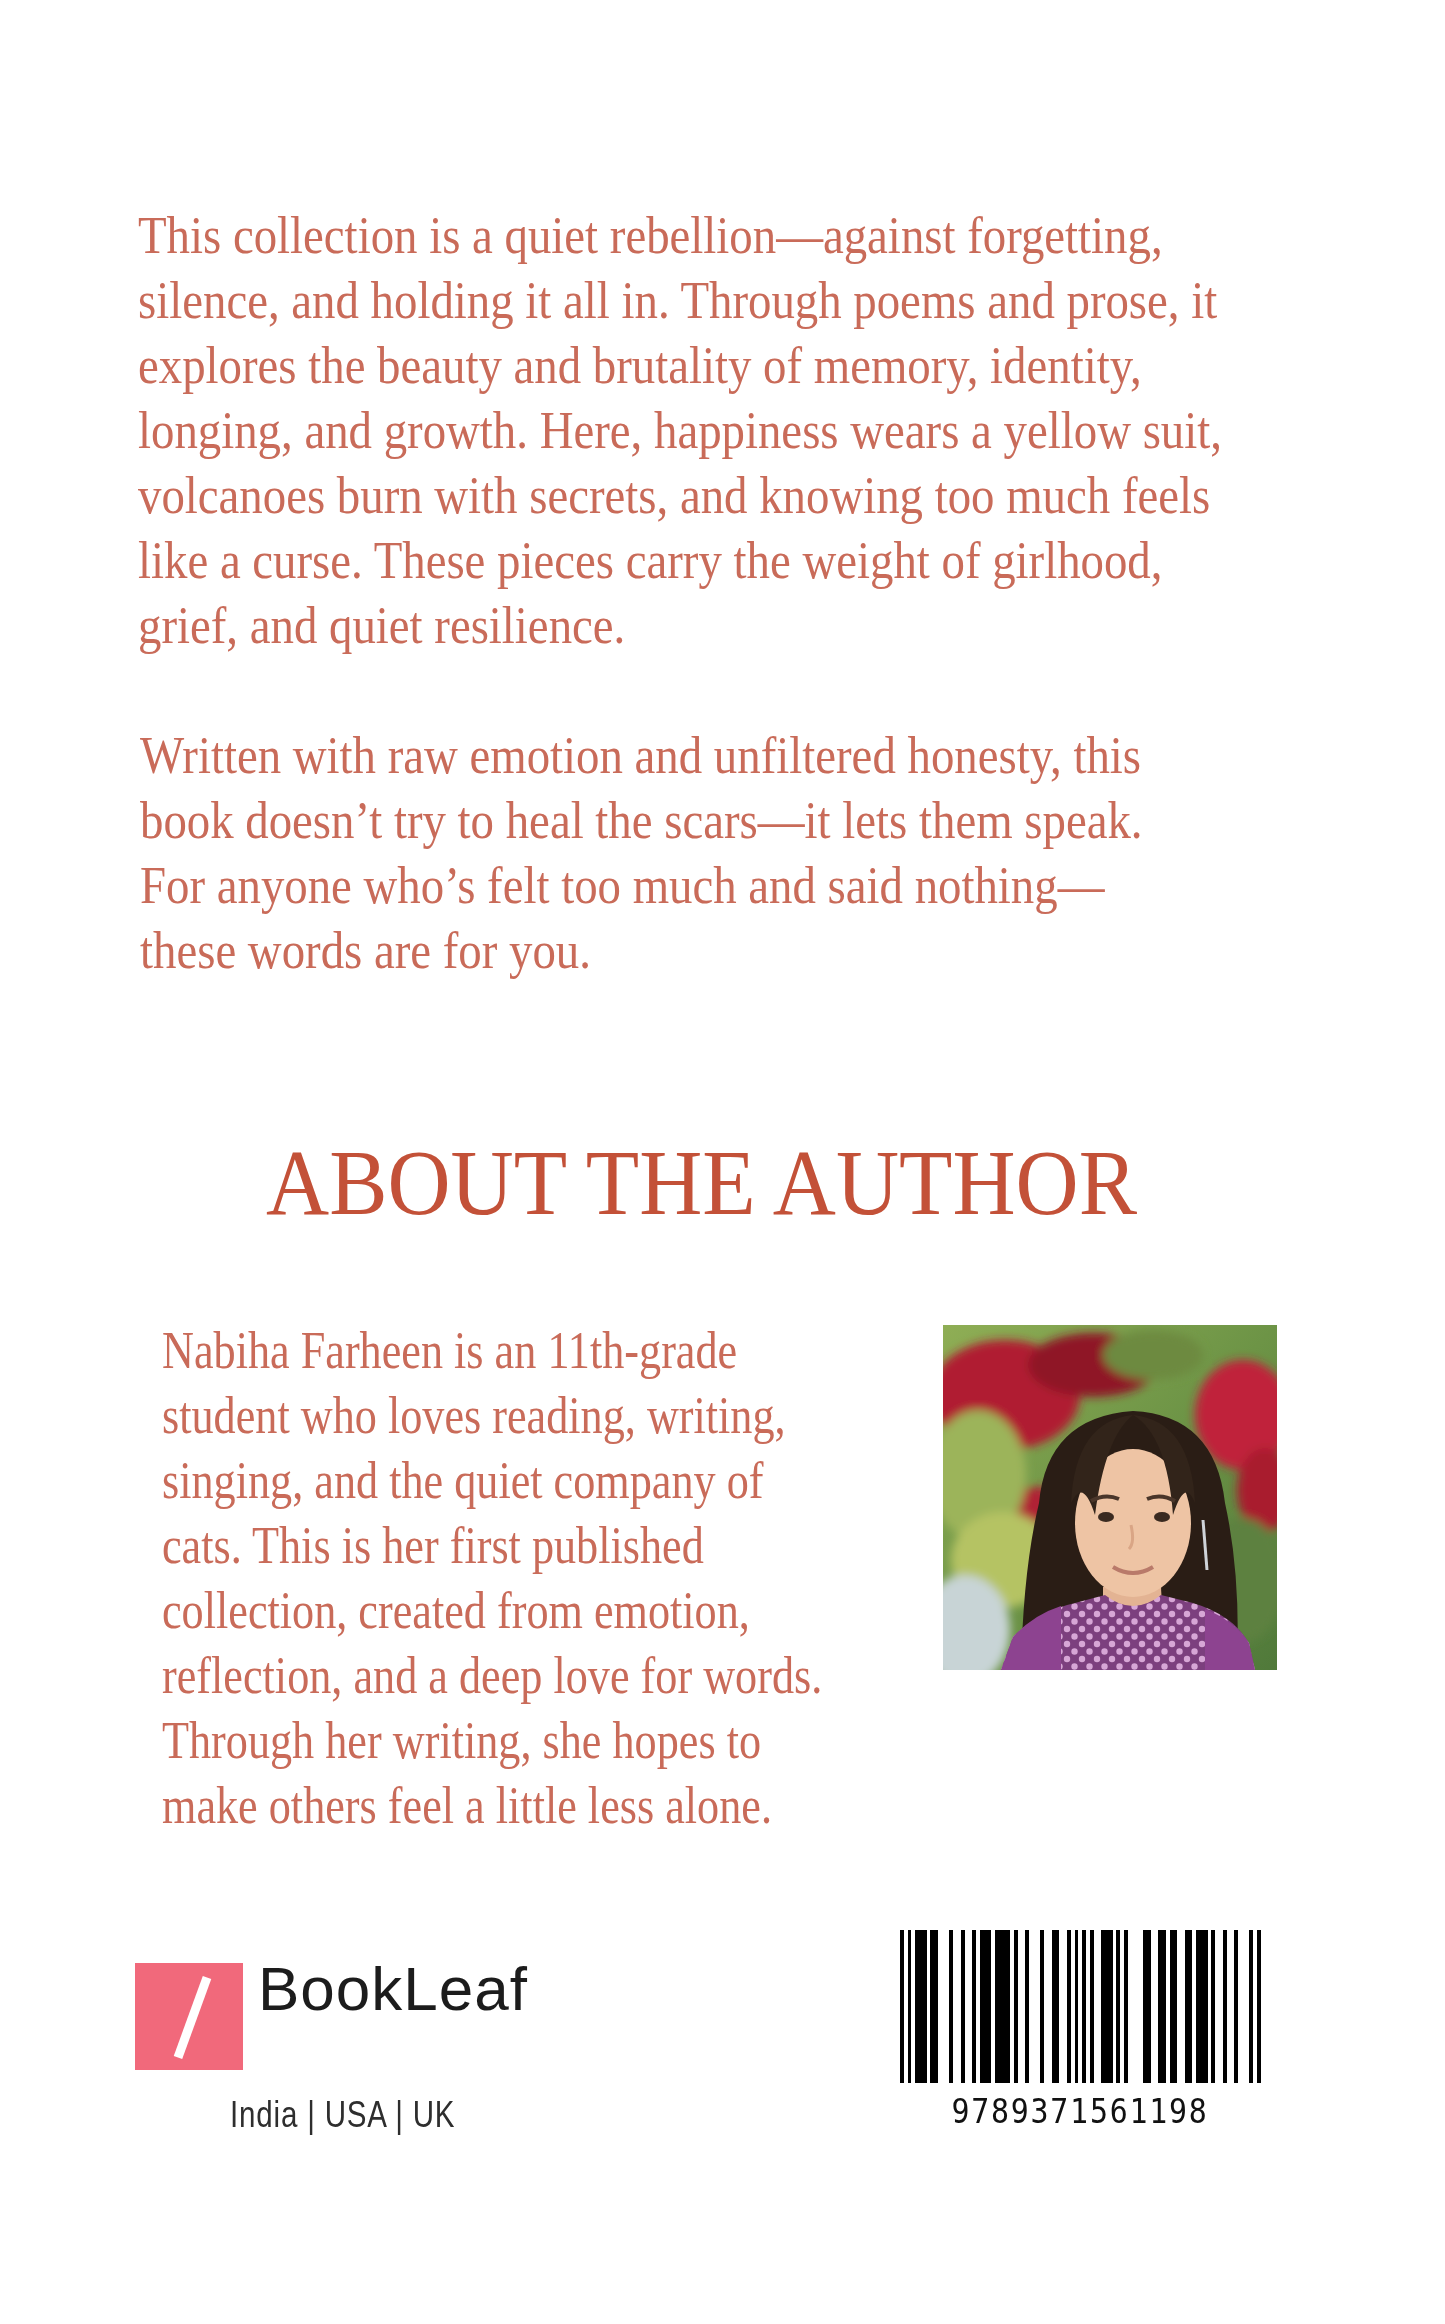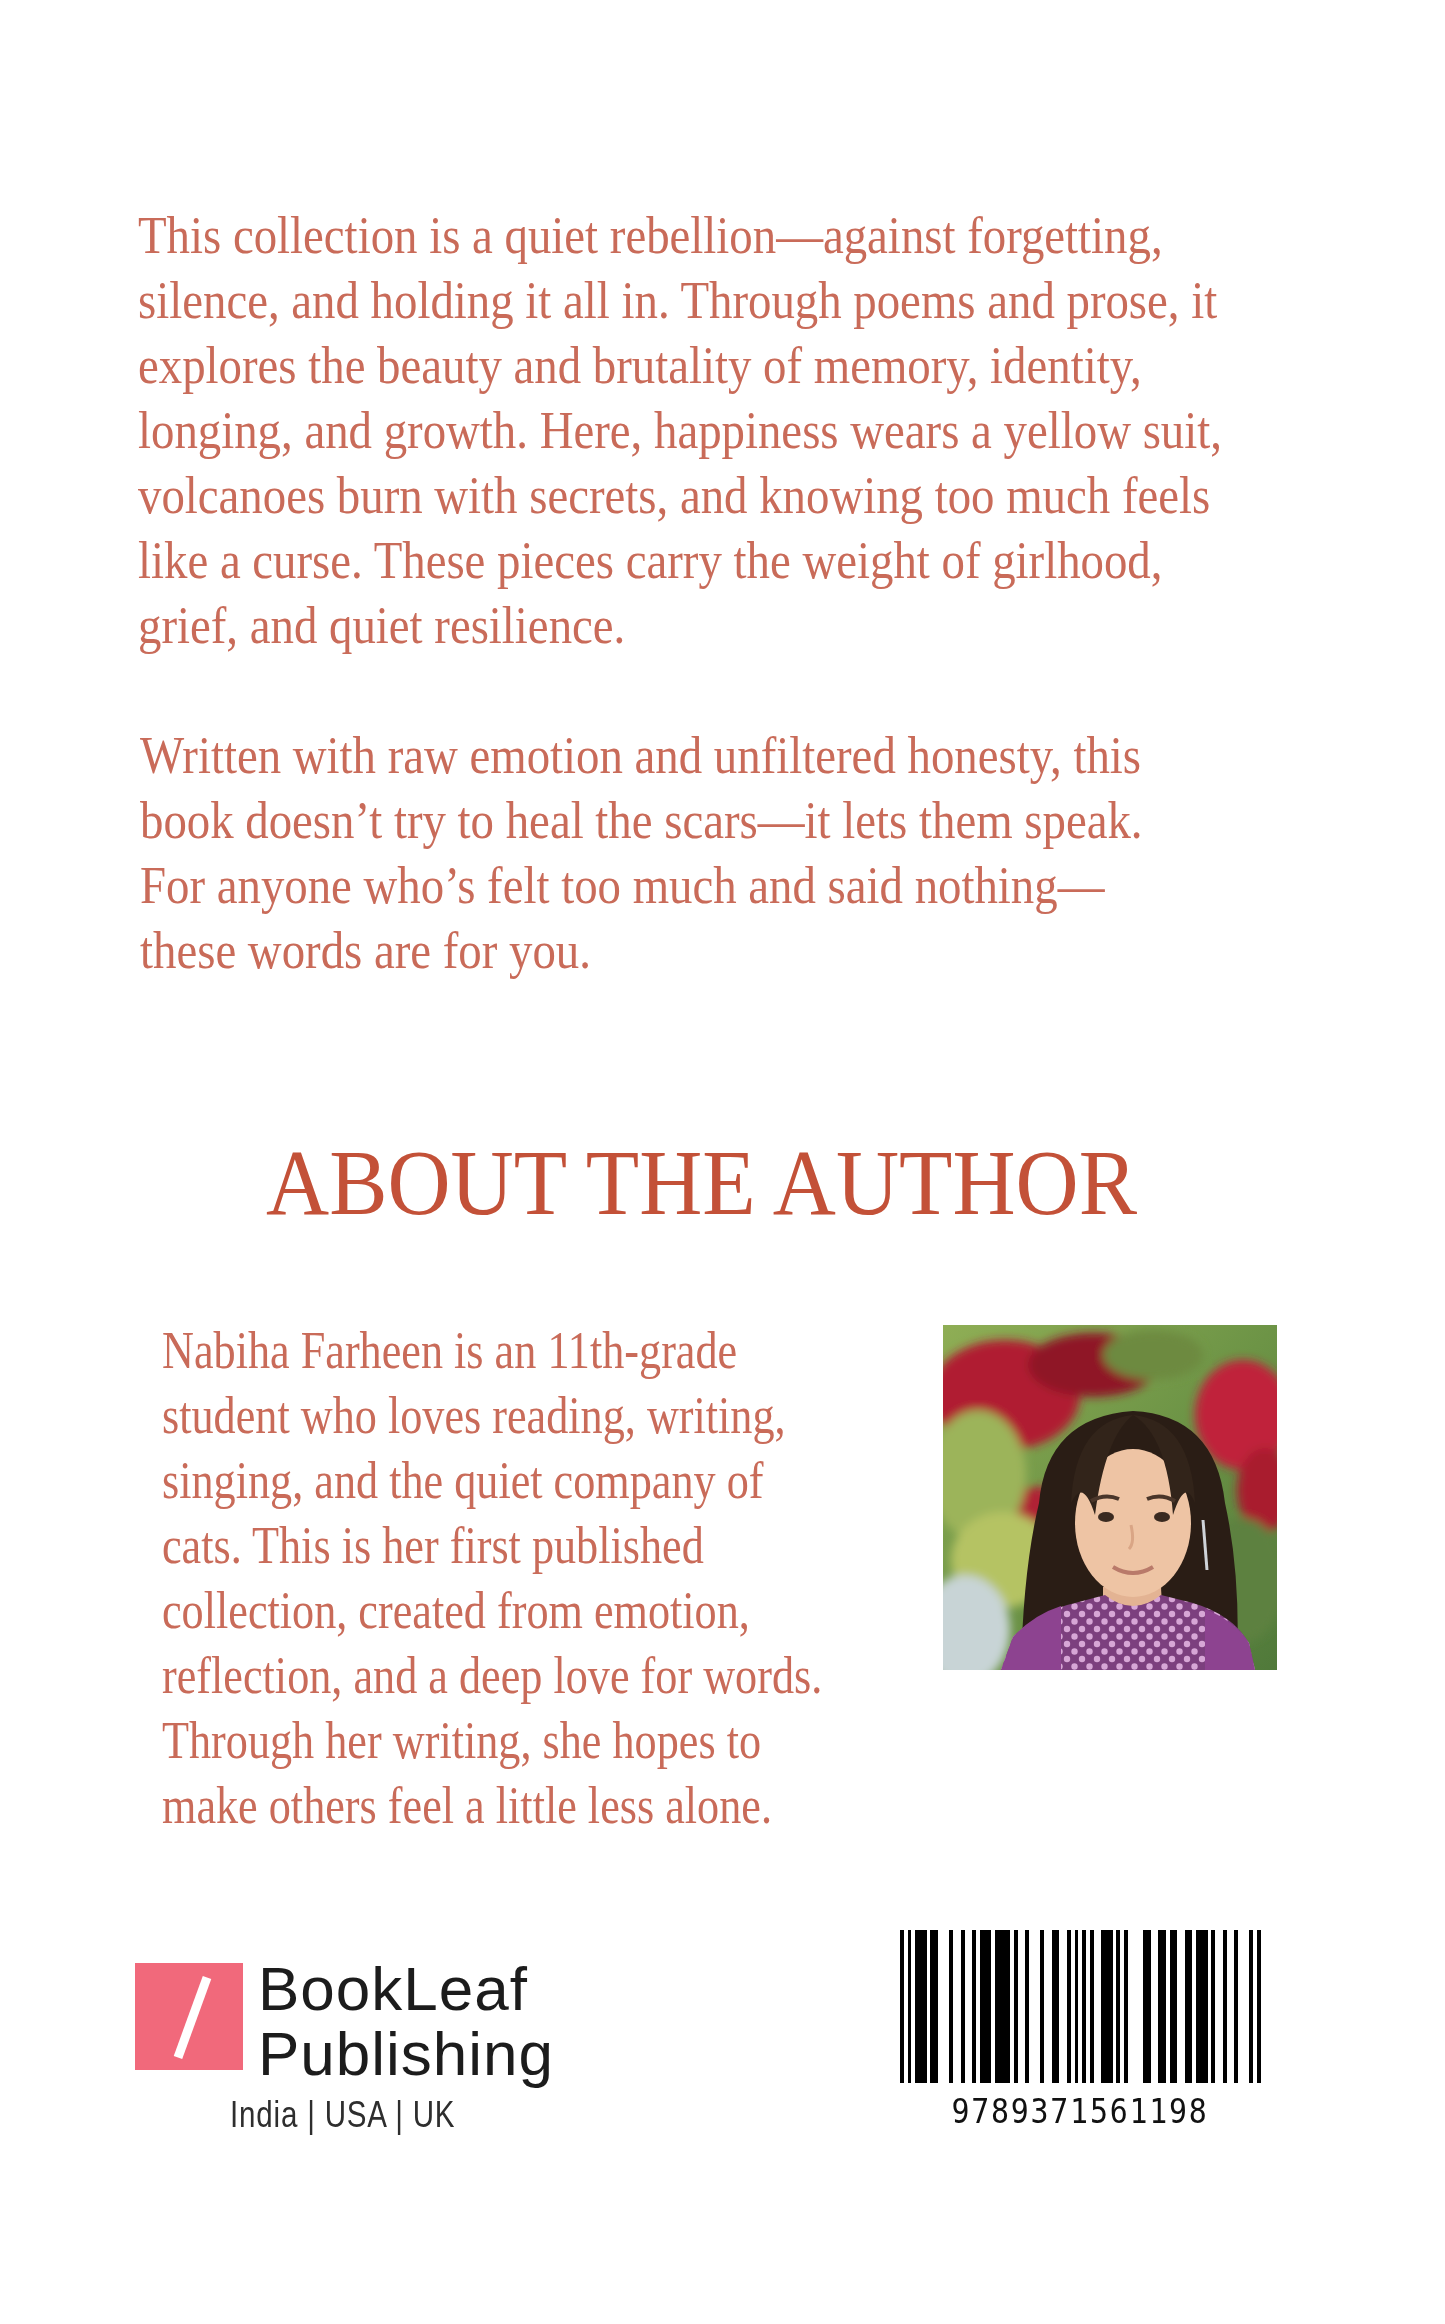--- a/index.html
+++ b/index.html
@@ -168,21 +168,20 @@
     <path d="M58 345 L70 312 Q90 290 118 281 L118 345 Z" fill="#8d4390"></path>
     <path d="M312 345 L306 318 Q292 296 262 284 L262 345 Z" fill="#8d4390"></path>
   </svg>
 </div>
 
 <div class="logo-square">
   <span class="slash"></span>
 </div>
 <div class="logo-name">
   <div>BookLeaf</div>
-  <div>Publishing</div>
 </div>
 <div class="regions">India | USA | UK</div>
 
 <div class="barcode-block">
   <div class="bars">
       <span class="bar on"></span>
       <span class="bar"></span>
       <span class="bar on"></span>
       <span class="bar"></span>
       <span class="bar on"></span>

